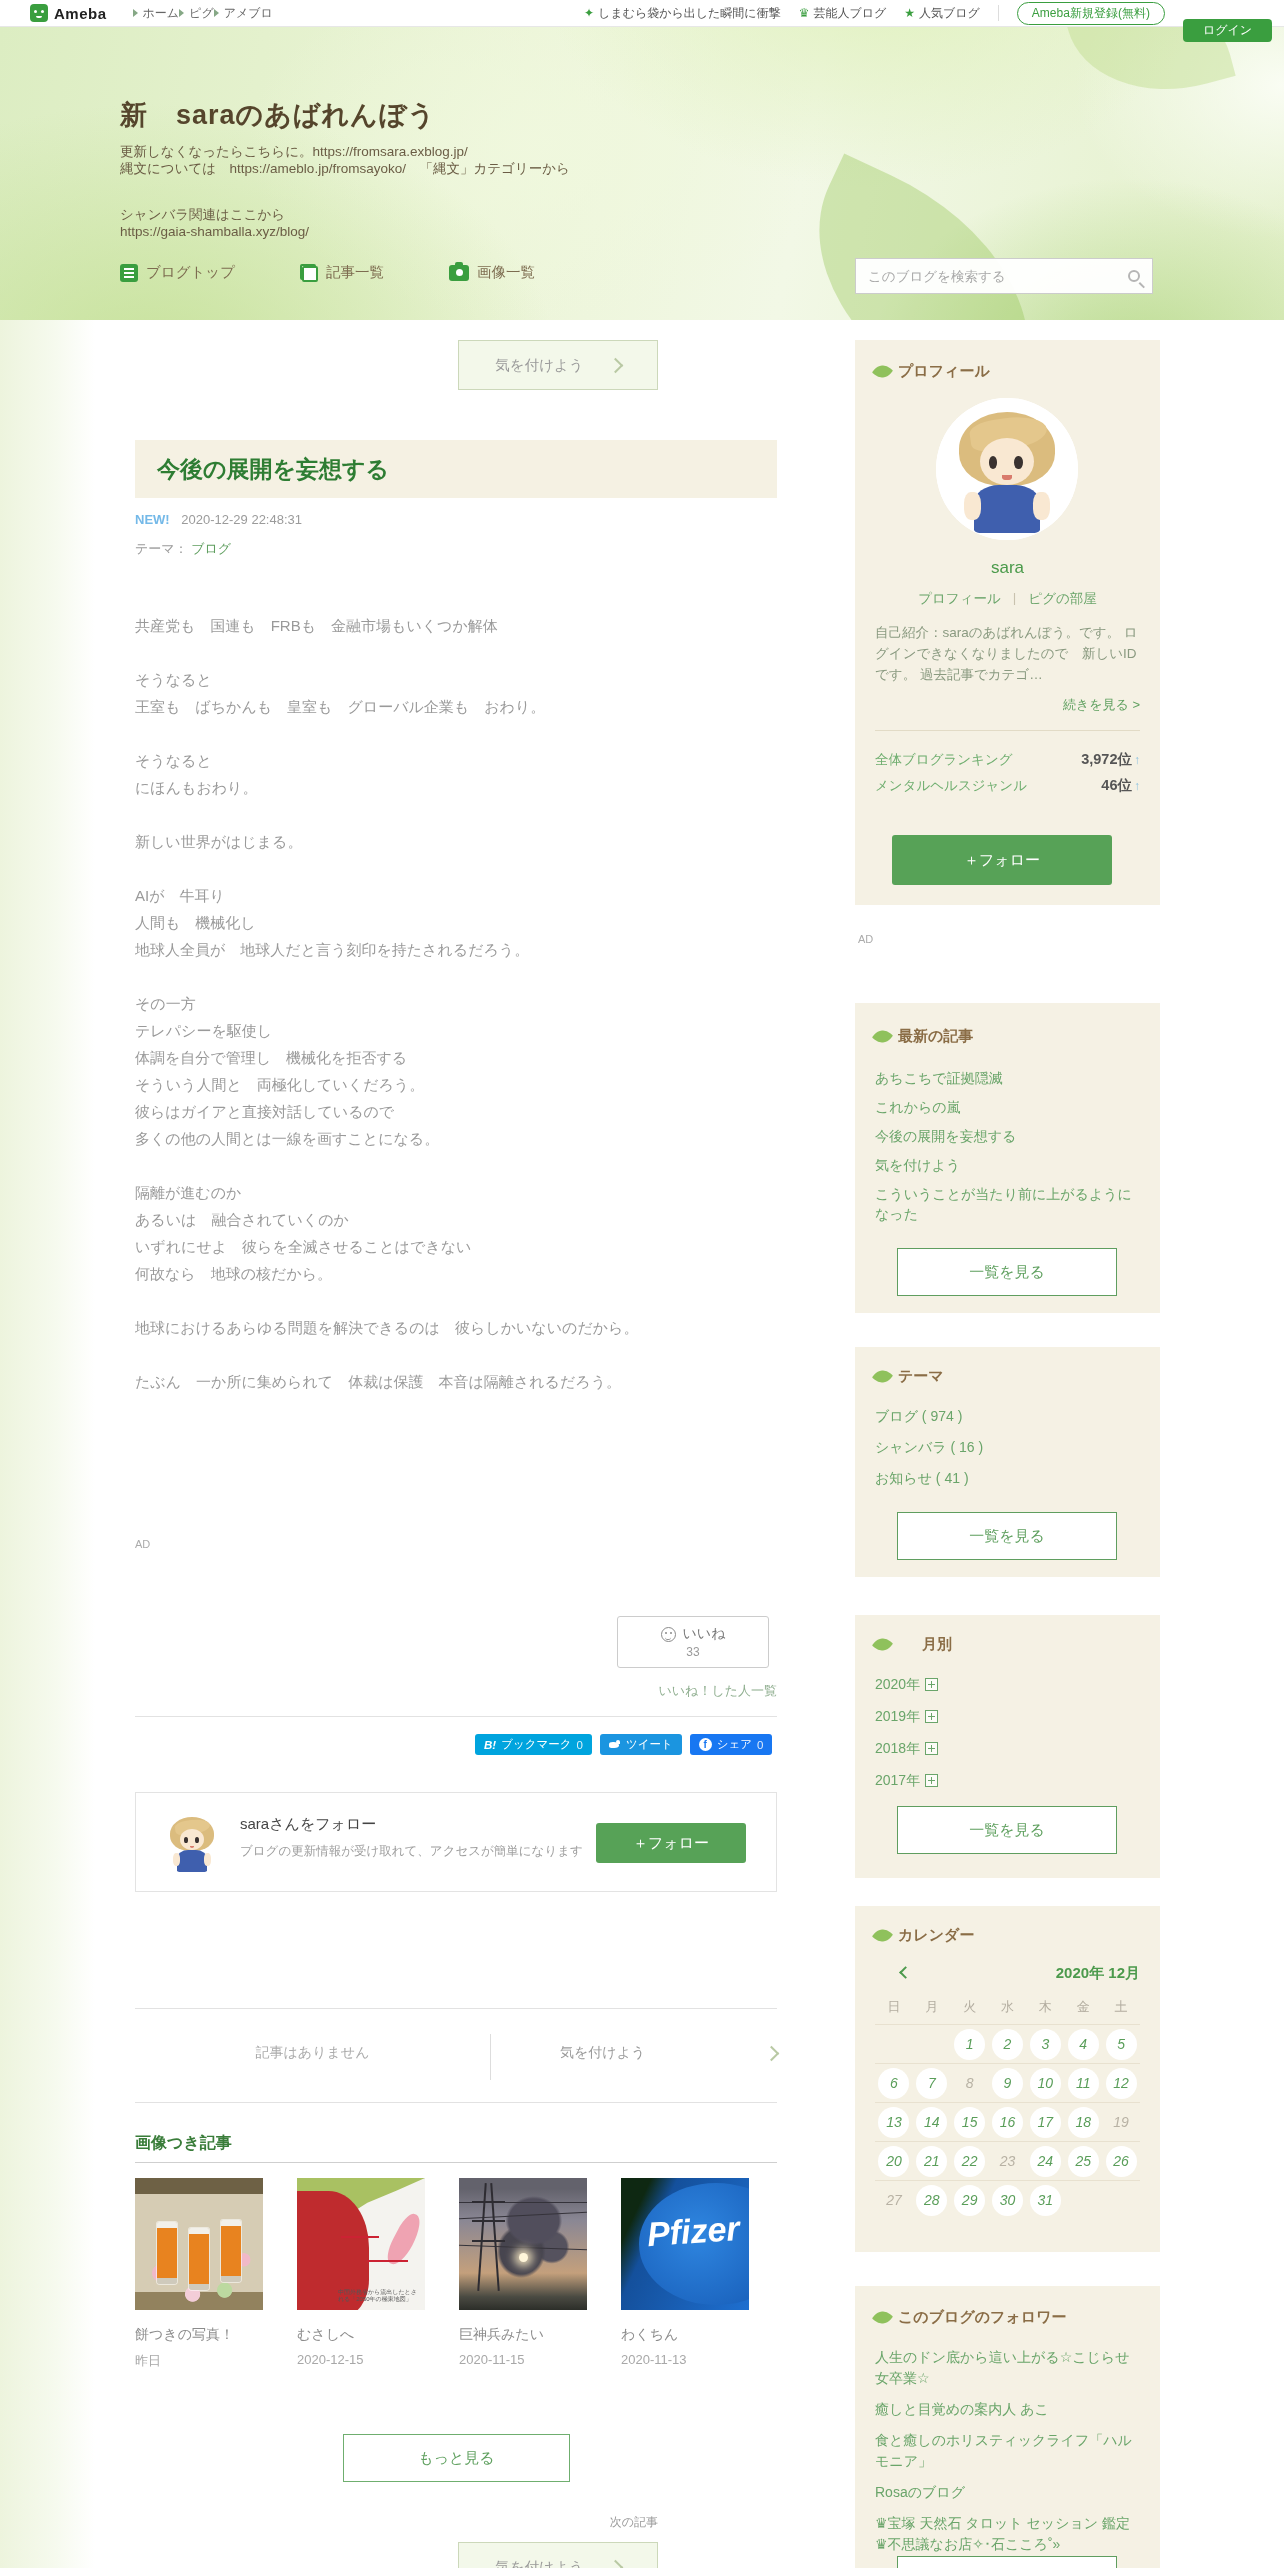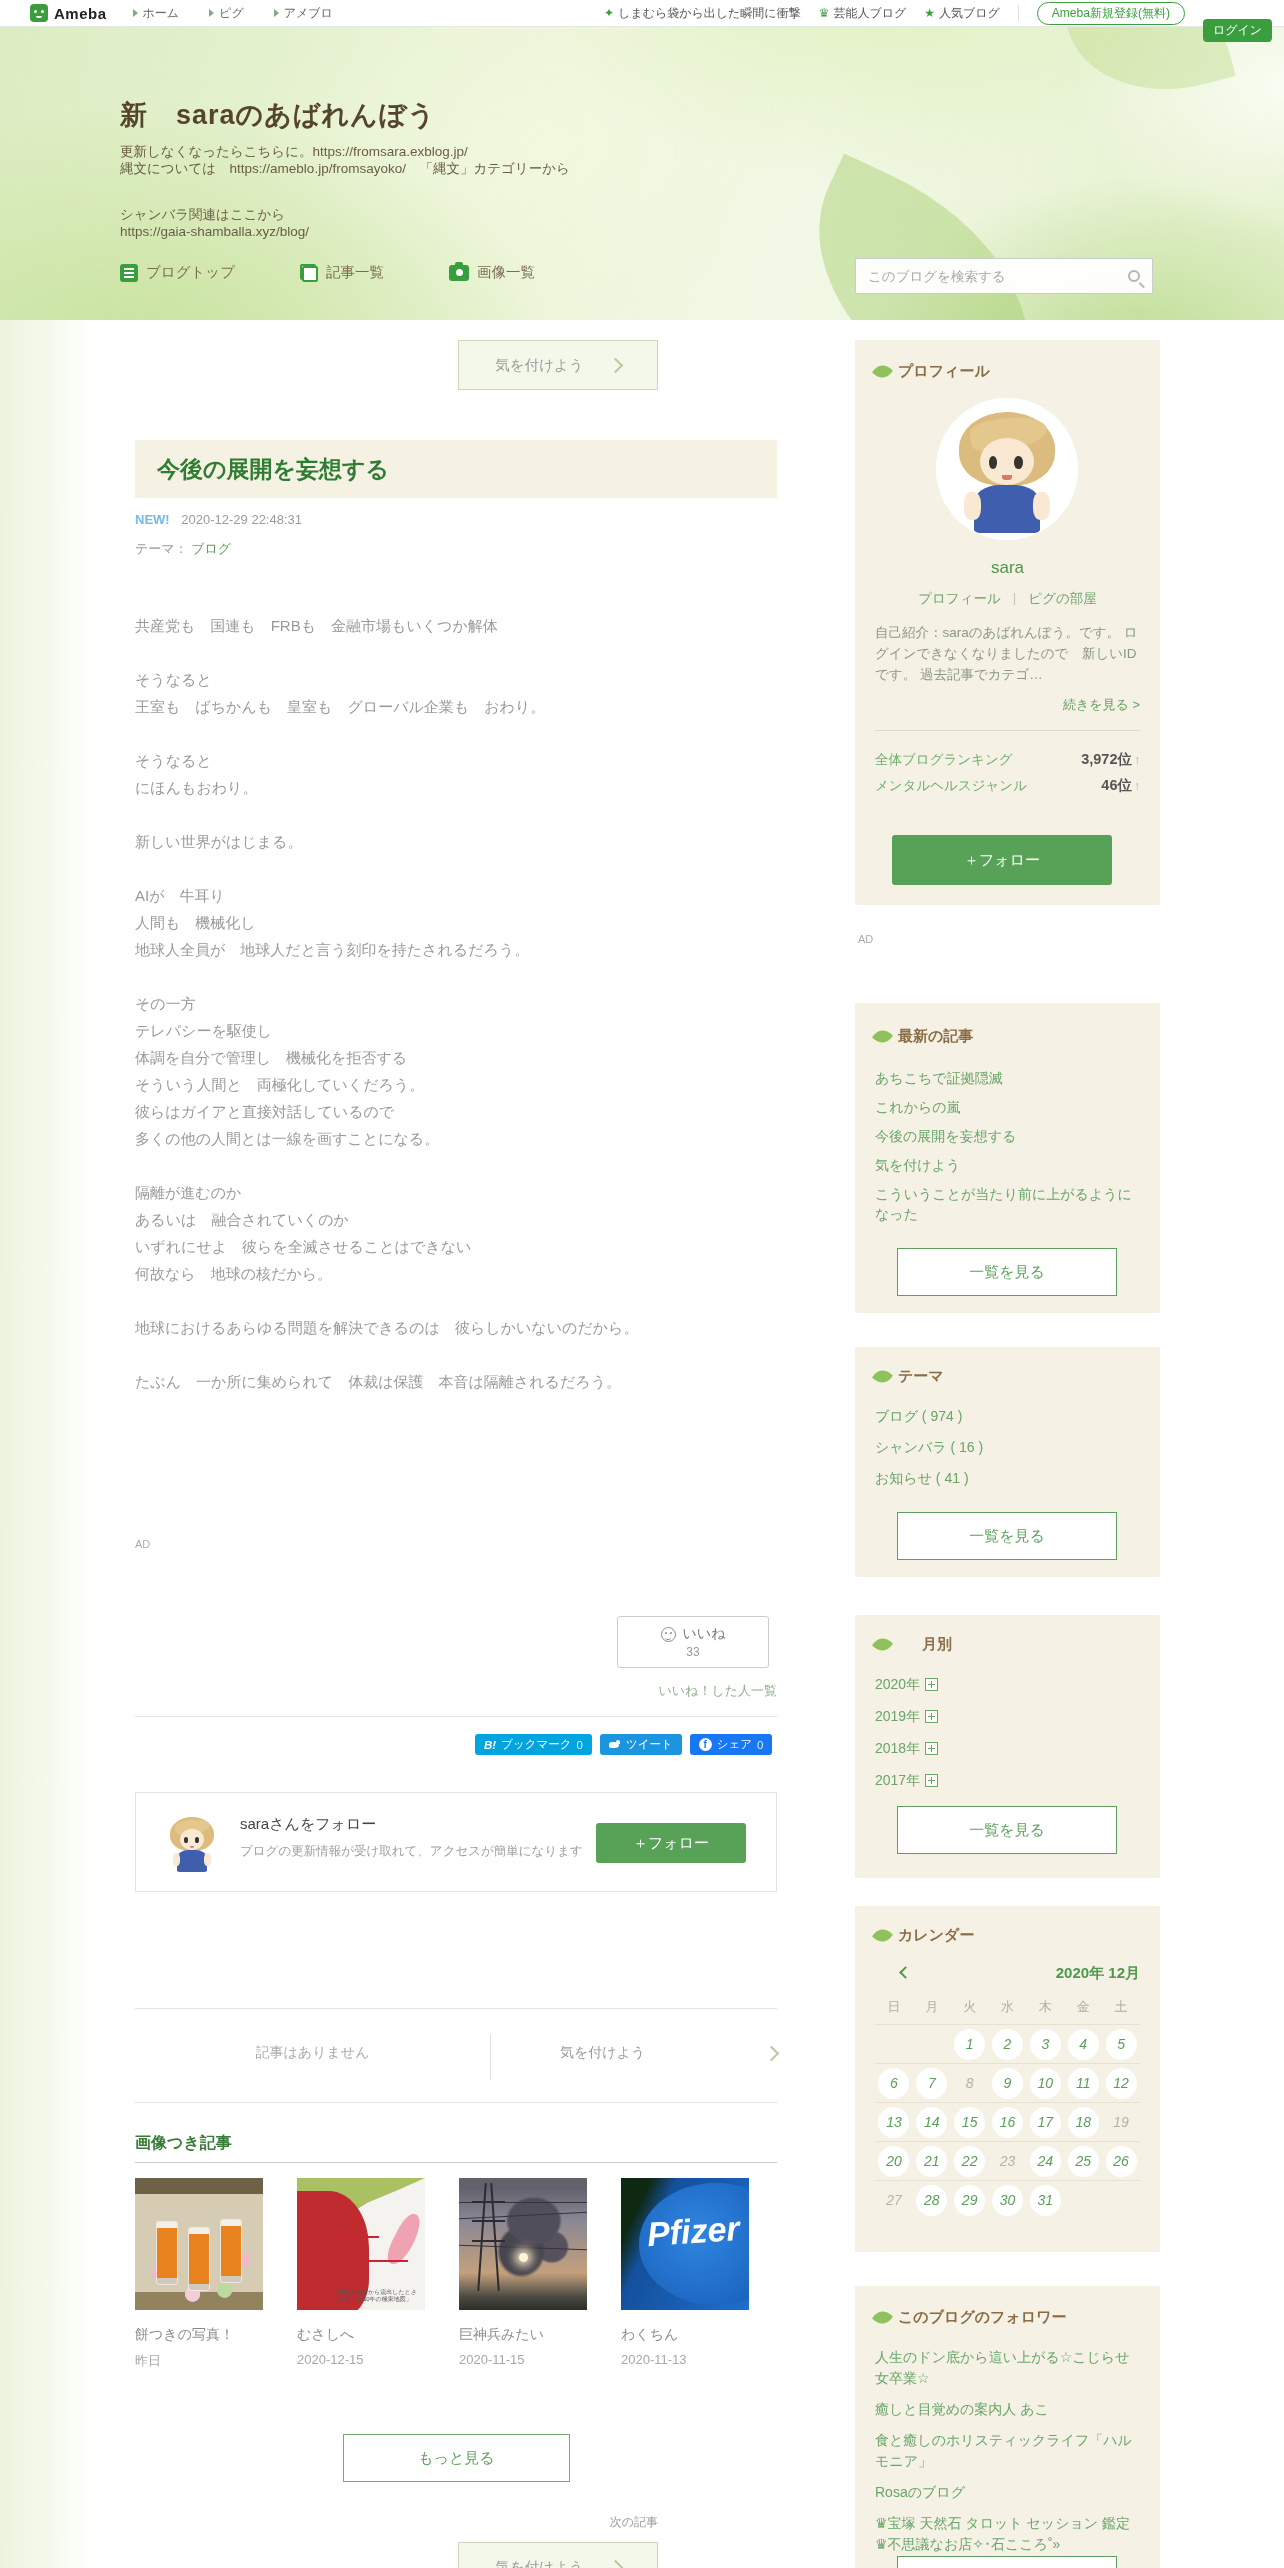--- a/index.html
+++ b/index.html
@@ -10,29 +10,29 @@
 
   
   .topbar { position:absolute; left:0; top:0; width:1284px; height:27px; background:#fff;
             border-bottom:1px solid #e7e7e7; display:flex; align-items:center; padding:0 12px 0 30px;
             font-size:12px; color:#444; z-index:5;justify-content:space-between; }
   .tb-logo { display:flex; align-items:center; gap:6px; margin-right:26px; }
   .tb-mark { width:18px; height:18px; background:#3a9e3f; border-radius:4px; position:relative; }
   .tb-mark::before { content:""; position:absolute; left:4px; top:6px; width:3px; height:3px; background:#fff; border-radius:50%; box-shadow:7px 0 0 #fff; }
   .tb-mark::after { content:""; position:absolute; left:6px; top:12px; width:6px; height:2px; background:#fff; border-radius:0 0 3px 3px; }
   .tb-logo b { font-size:15px; letter-spacing:.5px; color:#222; }
-  .tb-nav { display:flex; gap:30px; }
+  .tb-nav { display:flex; }
   .tb-navitem { display:flex; align-items:center; gap:5px; color:#666; cursor:pointer; }
   .tri { width:0; height:0; border-left:5px solid #86a886; border-top:4px solid transparent; border-bottom:4px solid transparent; }
   .tb-right { margin-left:auto; display:flex; align-items:center; gap:18px; }
   .tb-link { display:flex; align-items:center; gap:4px; color:#555; cursor:pointer; }
   .glyph-green { color:#3a9e3f; font-size:12px; }
   .tb-sep { width:1px; height:16px; background:#ddd; }
   .btn-signup { border:1px solid #3a9e3f; color:#3a9e3f; border-radius:13px; padding:2px 14px; font-size:12px; background:#fff; cursor:pointer; }
-  .btn-login { background:#3a9e3f; color:#fff; border:none; border-radius:4px; padding:3px 10px; font-size:12px; cursor:pointer;margin-top:34px; }
+  .btn-login { background:#3a9e3f; color:#fff; border:none; border-radius:4px; padding:3px 20px; font-size:12px; cursor:pointer;margin-top:34px; }
 
   
   .bloghead { position:absolute; left:0; top:27px; width:1284px; height:293px; overflow:hidden;
     background:
       radial-gradient(ellipse 420px 300px at 88% 115%, rgba(150,200,90,.55), transparent 62%),
       radial-gradient(ellipse 520px 360px at 68% -25%, rgba(222,240,185,.95), transparent 65%),
       radial-gradient(ellipse 650px 420px at 12% 115%, rgba(190,221,140,.75), transparent 62%),
       radial-gradient(ellipse 420px 260px at 42% 40%, rgba(240,248,222,.9), transparent 70%),
       radial-gradient(ellipse 300px 220px at 100% 20%, rgba(252,254,248,.9), transparent 70%),
       linear-gradient(100deg,#dcedc2,#ecf5d8 40%,#f2f8e6 62%,#e3f0ca); }

